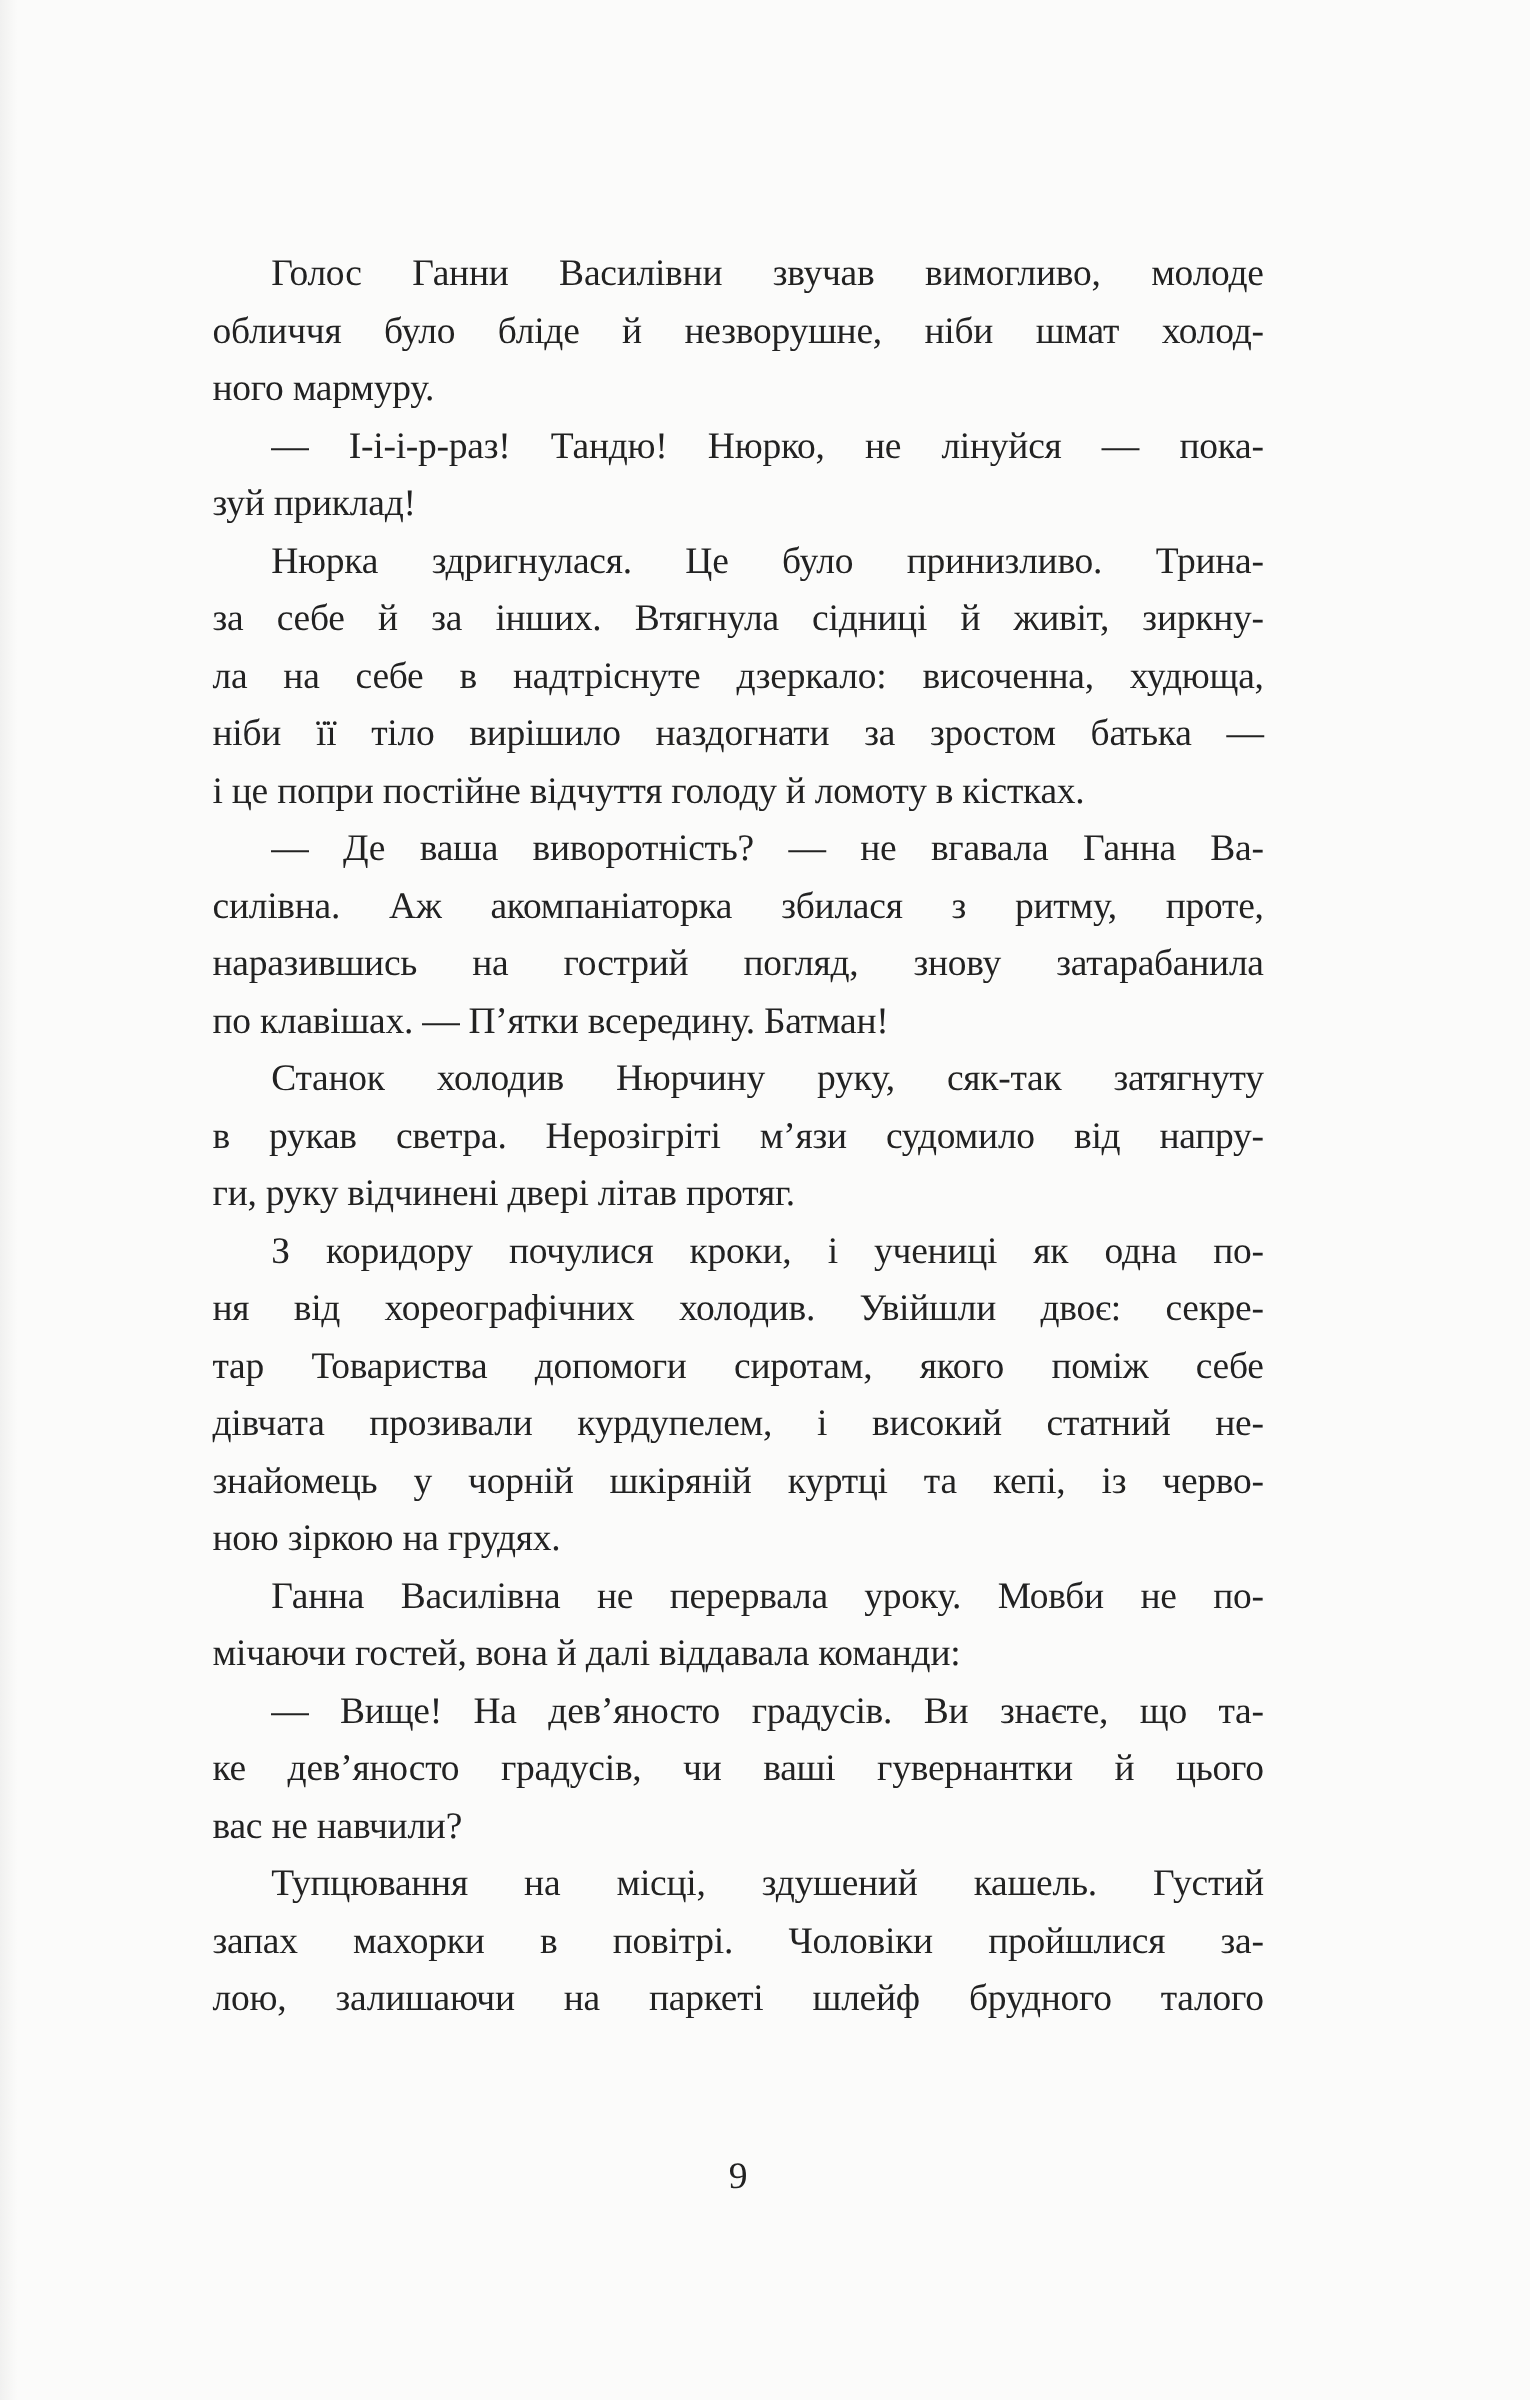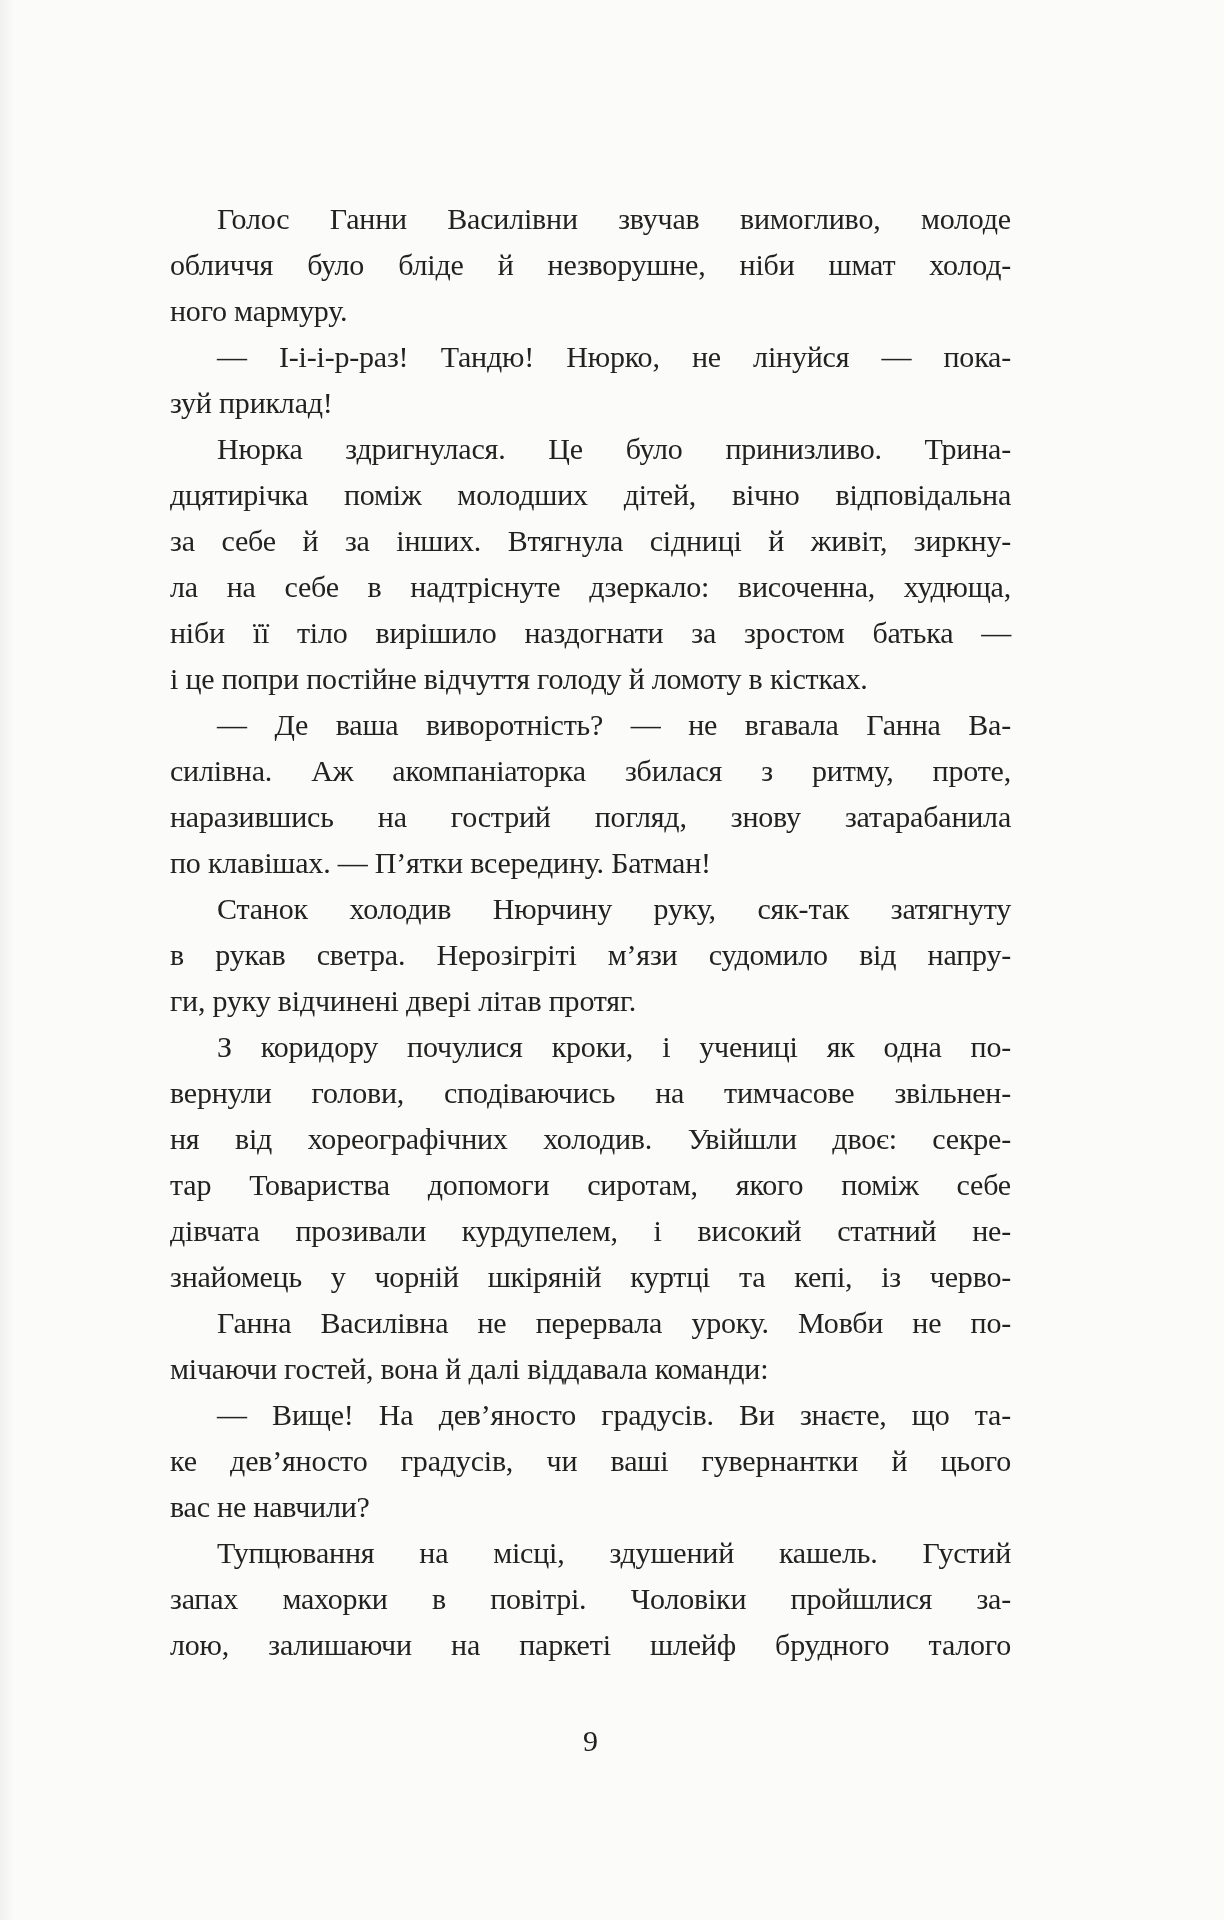--- a/index.html
+++ b/index.html
@@ -56,38 +56,37 @@
 <body>
 
 <div class="page">
   <div class="text-block" id="text-block">
       <div class="line indent">Голос Ганни Василівни звучав вимогливо, молоде</div>
       <div class="line">обличчя було бліде й незворушне, ніби шмат холод-</div>
       <div class="line para-end">ного мармуру.</div>
       <div class="line indent">— І-і-і-р-раз! Тандю! Нюрко, не лінуйся — пока-</div>
       <div class="line para-end">зуй приклад!</div>
       <div class="line indent">Нюрка здригнулася. Це було принизливо. Трина-</div>
-      <div class="line">дцятирічка поміж молодших дітей, вічно відповідальна</div>
       <div class="line">за себе й за інших. Втягнула сідниці й живіт, зиркну-</div>
       <div class="line">ла на себе в надтріснуте дзеркало: височенна, худюща,</div>
       <div class="line">ніби її тіло вирішило наздогнати за зростом батька —</div>
       <div class="line para-end">і це попри постійне відчуття голоду й ломоту в кістках.</div>
       <div class="line indent">— Де ваша виворотність? — не вгавала Ганна Ва-</div>
       <div class="line">силівна. Аж акомпаніаторка збилася з ритму, проте,</div>
       <div class="line">наразившись на гострий погляд, знову затарабанила</div>
       <div class="line para-end">по клавішах. — П’ятки всередину. Батман!</div>
       <div class="line indent">Станок холодив Нюрчину руку, сяк-так затягнуту</div>
       <div class="line">в рукав светра. Нерозігріті м’язи судомило від напру-</div>
       <div class="line para-end">ги, руку відчинені двері літав протяг.</div>
       <div class="line indent">З коридору почулися кроки, і учениці як одна по-</div>
-      <div class="line">вернули голови, сподіваючись на тимчасове звільнен-</div>
       <div class="line">ня від хореографічних холодив. Увійшли двоє: секре-</div>
       <div class="line">тар Товариства допомоги сиротам, якого поміж себе</div>
       <div class="line">дівчата прозивали курдупелем, і високий статний не-</div>
       <div class="line">знайомець у чорній шкіряній куртці та кепі, із черво-</div>
+      <div class="line para-end">ною зіркою на грудях.</div>
       <div class="line indent">Ганна Василівна не перервала уроку. Мовби не по-</div>
       <div class="line para-end">мічаючи гостей, вона й далі віддавала команди:</div>
       <div class="line indent">— Вище! На дев’яносто градусів. Ви знаєте, що та-</div>
       <div class="line">ке дев’яносто градусів, чи ваші гувернантки й цього</div>
       <div class="line para-end">вас не навчили?</div>
       <div class="line indent">Тупцювання на місці, здушений кашель. Густий</div>
       <div class="line">запах махорки в повітрі. Чоловіки пройшлися за-</div>
       <div class="line">лою, залишаючи на паркеті шлейф брудного талого</div>
     </div>
   <div class="page-number">9</div>

